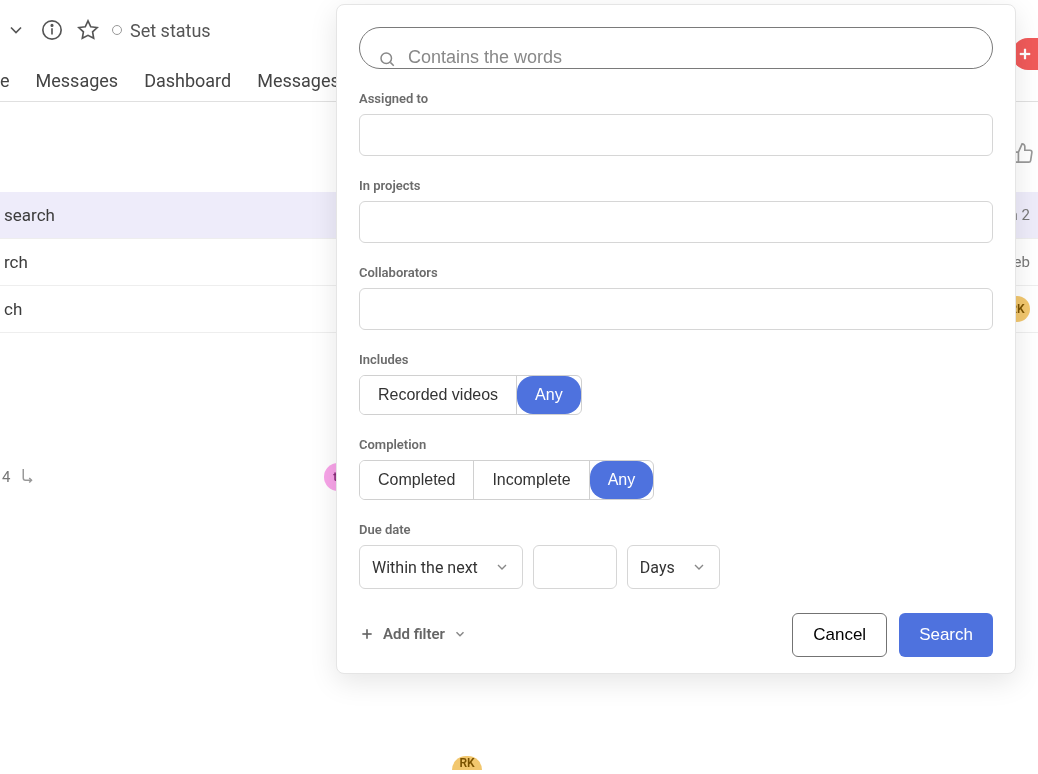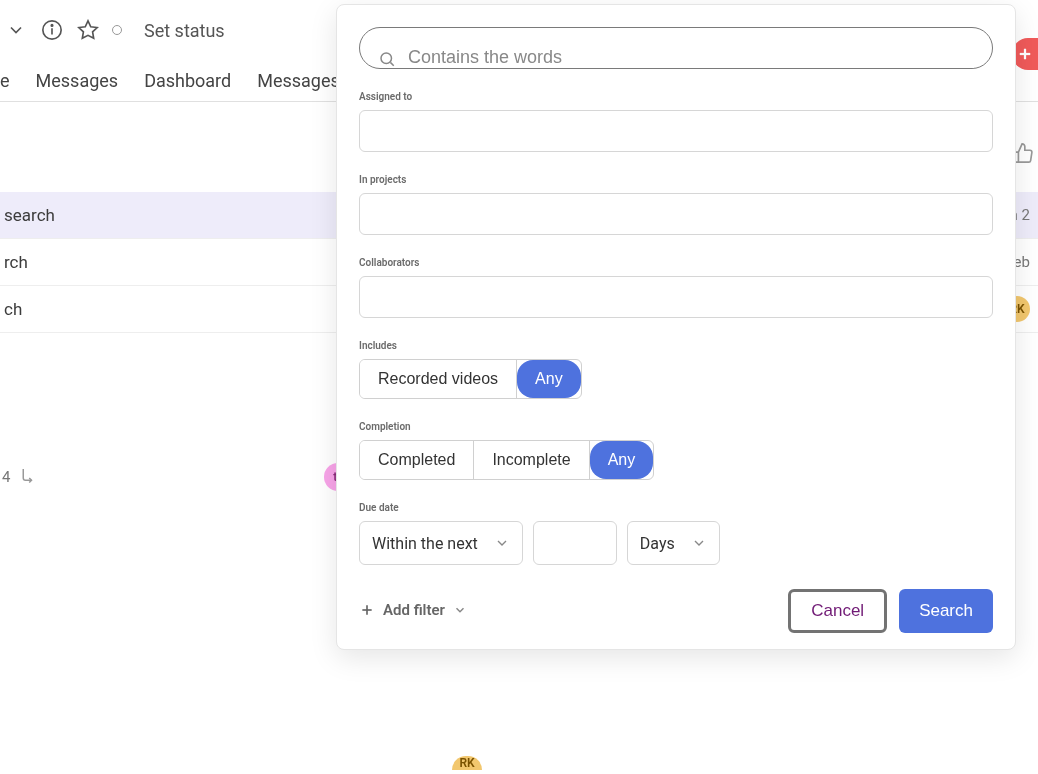--- a/index.html
+++ b/index.html
@@ -27,21 +27,21 @@
       width: 24px;
       height: 24px;
       display: flex;
       align-items: center;
       justify-content: center;
       color: #555;
     }
     .status-group {
       display: flex;
       align-items: center;
-      gap: 22px;
+      gap: 8px;
       color: #666;
       text-align: center;
     }
     .status-circle {
       width: 10px;
       height: 10px;
       border: 1.5px solid #999;
       border-radius: 50%;
     }
     .status-text {
@@ -157,21 +157,21 @@
       border: none;
       outline: none;
       flex: 1;
       font-size: 18px;
       color: #222;
     }
     .search-input::placeholder {
       color: #888;
     }
     .field-label {
-      font-size: 10px;
+      font-size: 13px;
       font-weight: 600;
       color: #6b6b6b;
       margin-top: 22px;
       margin-bottom: 8px;
     }
     .text-field {
       width: 100%;
       height: 42px;
       border: 1px solid #d6d6d6;
       border-radius: 6px;
@@ -241,22 +241,22 @@
     }
     .btn {
       height: 44px;
       padding: 0 20px;
       border-radius: 6px;
       font-size: 17px;
       cursor: pointer;
     }
     .btn-secondary {
       background: #fff;
-      border: 3px solid #737373;
-      color: #701a75;
+      border: 1px solid #737373;
+      color: #000000;
       text-align: center;
     }
     .btn-primary {
       background: #4E72DE;
       border: none;
       color: #fff;
     }
     .fab {
       position: absolute;
       top: 38px;

